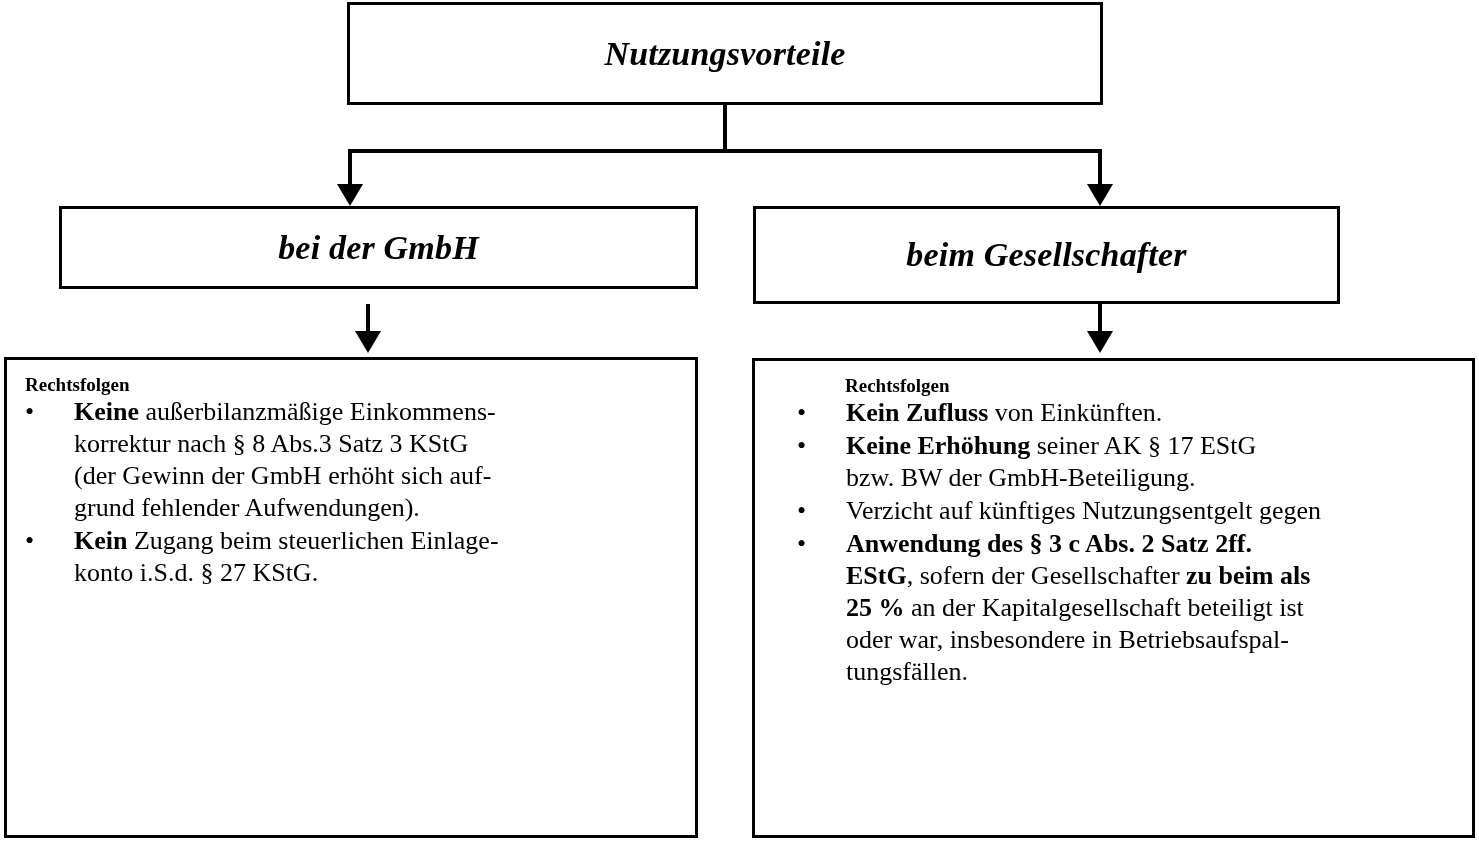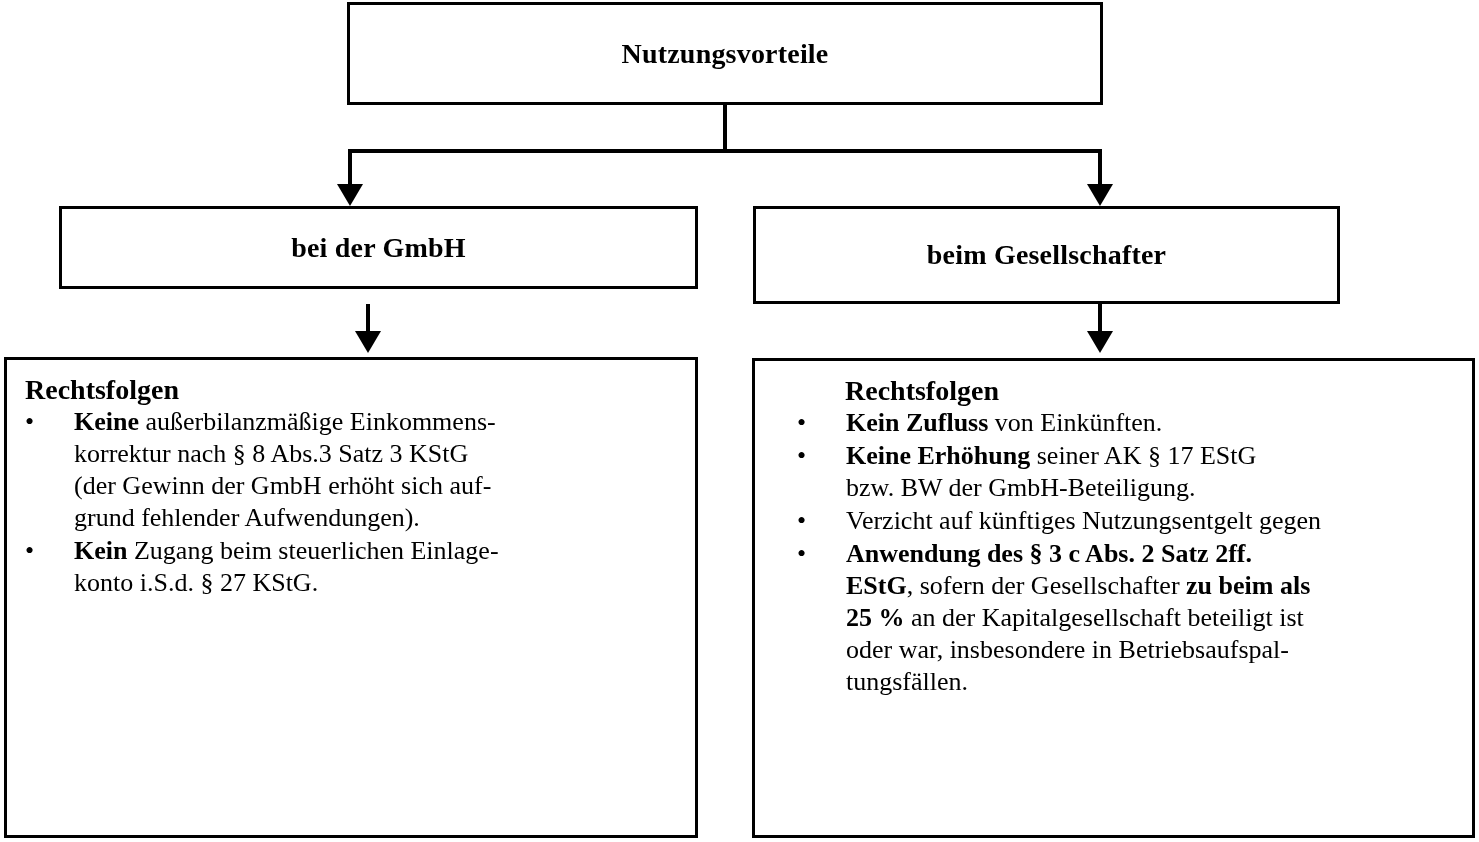--- a/index.html
+++ b/index.html
@@ -24,23 +24,24 @@
     border: 3px solid #000000;
     background: #ffffff;
   }
   .node-center {
     display: flex;
     align-items: center;
     justify-content: center;
   }
   .node-title {
     font-weight: bold;
-    font-size: 28px;
+    font-size: 34px;
     letter-spacing: 0.2px;
     white-space: nowrap;
+    font-style: italic;
   }
 
   
   #node-root {
     left: 347px;  top: 2px;   width: 756px; height: 103px;
   }
   #node-gmbh {
     left: 59px;   top: 206px; width: 639px; height: 83px;
   }
   #node-gesellschafter {
@@ -82,21 +83,21 @@
   #arrow-gesell         { left: 1087px; top: 331px; }
 
   
   .conseq-body {
     position: absolute;
     left: 0; right: 0; top: 0;
     padding-top: 14px;
   }
   .conseq-heading {
     font-weight: bold;
-    font-size: 28px;
+    font-size: 19px;
     line-height: 1.12;
   }
   .conseq-list {
     list-style: none;
     margin: 0;
     padding: 0;
   }
   .conseq-item {
     position: relative;
     font-size: 26px;

